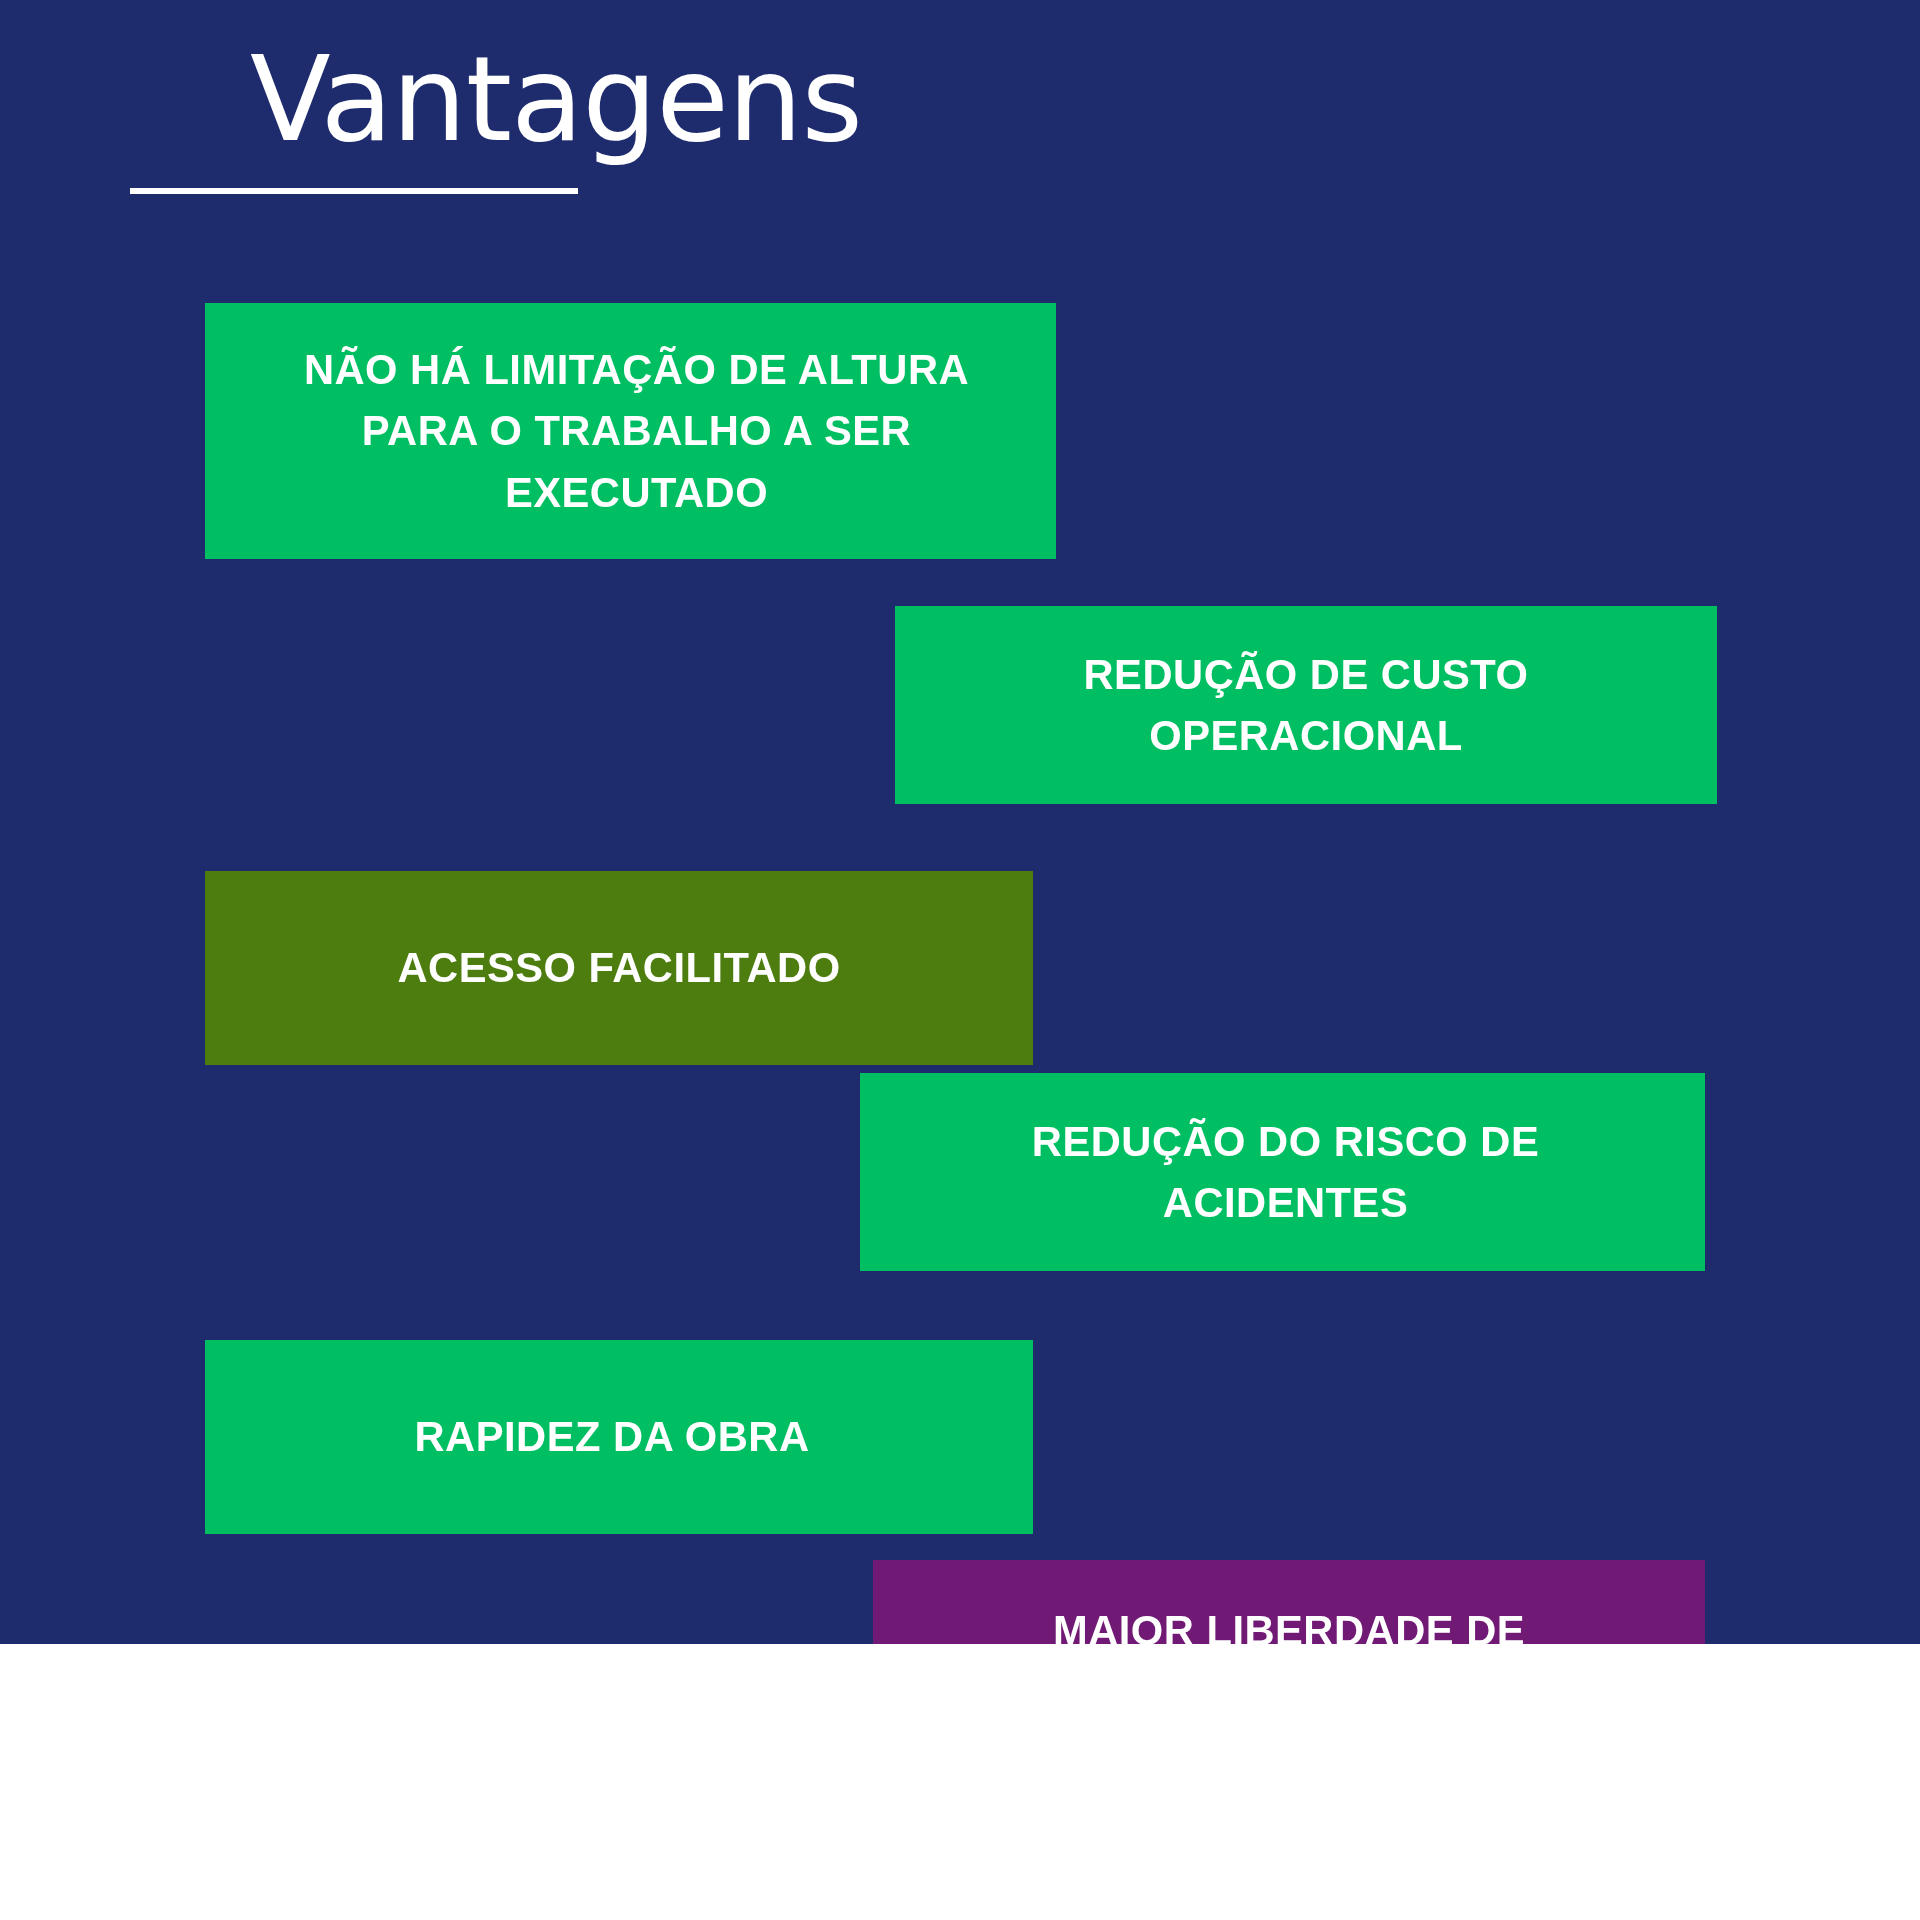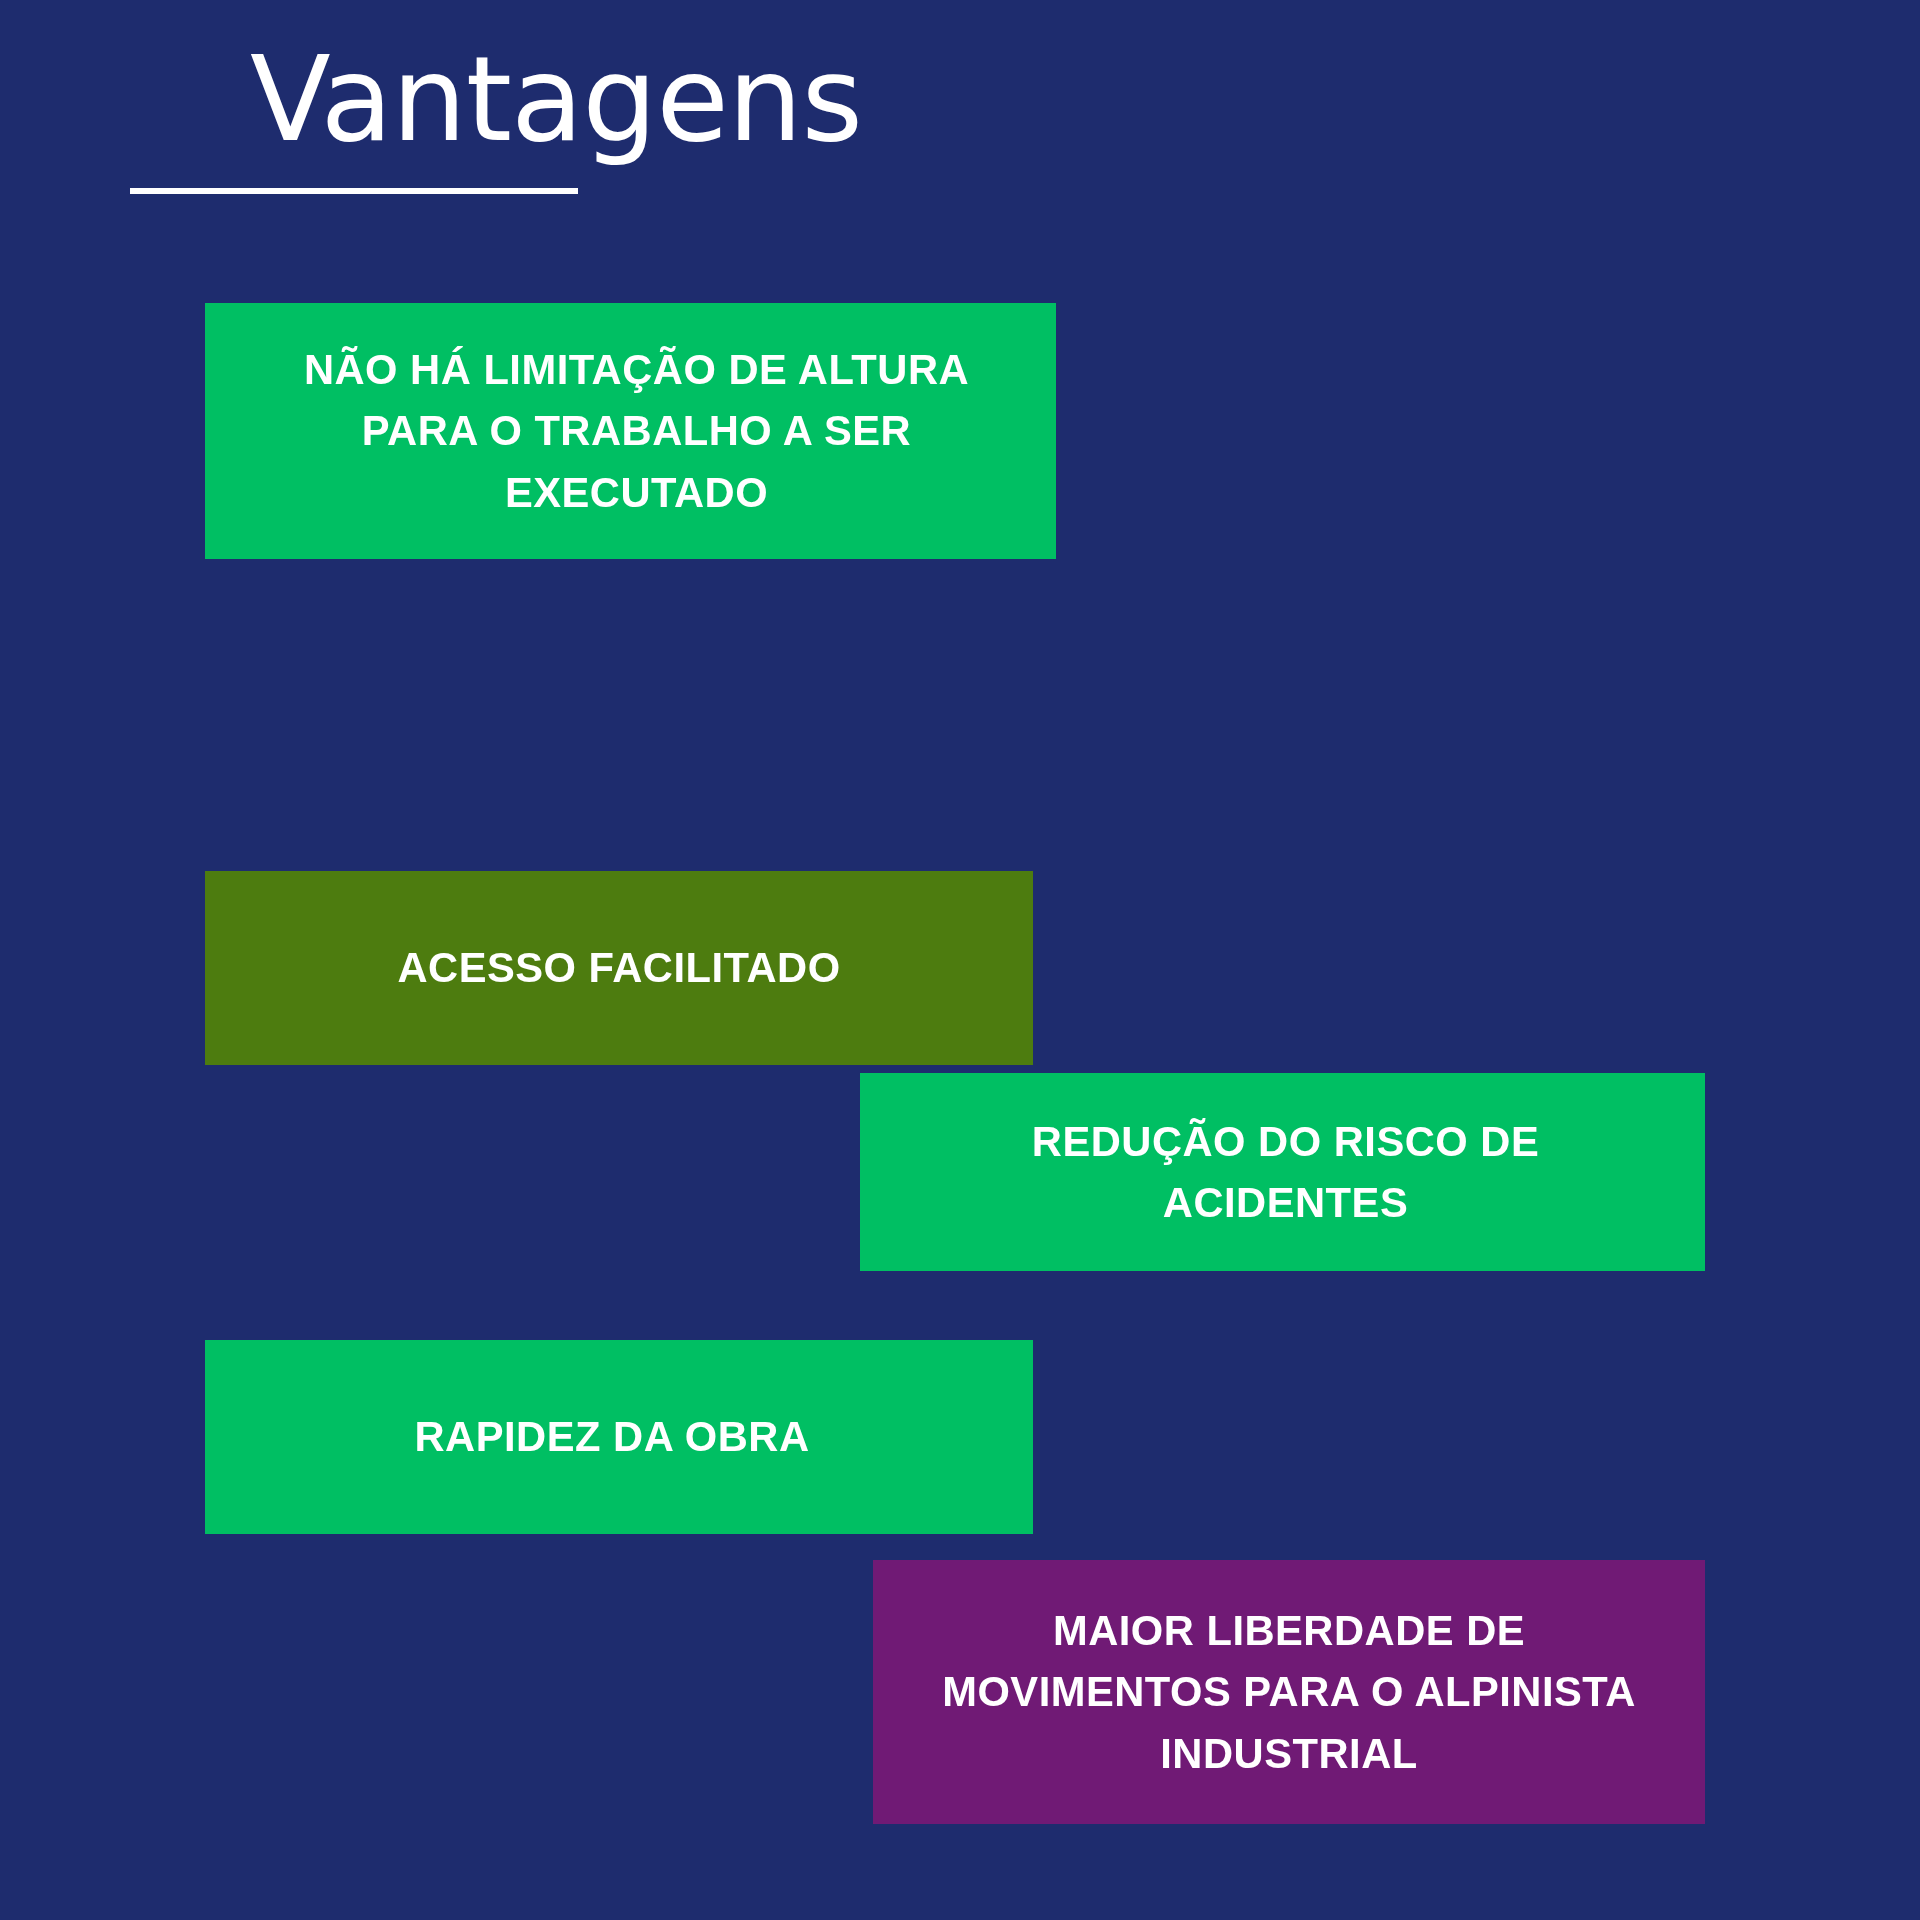--- a/index.html
+++ b/index.html
@@ -10,21 +10,21 @@
   body {
     width: 1920px;
     height: 1920px;
     overflow: hidden;
     font-family: "Liberation Sans", sans-serif;
   }
 
   #poster {
     position: relative;
     width: 1920px;
-    height: 1920px;
+    height: 1644px;
     background: #1e2c6e;
     overflow: hidden;
   }
 
   
   #title-block {
     position: absolute;
     left: 0;
     top: 0;
     width: 1920px;
@@ -93,20 +93,23 @@
 
   <div id="title-block">
     <h1 id="page-title" style="color: rgb(255, 255, 255);">Vantagens</h1>
     <div id="title-underline" style="background: rgb(255, 255, 255);"></div>
   </div>
 
   <div class="card" id="card-1" style="background: rgb(0, 191, 99); padding-left: 42px;">
     <span class="card-text" style="color: rgb(255, 255, 255);">NÃO HÁ LIMITAÇÃO DE ALTURA PARA O TRABALHO A SER EXECUTADO</span>
   </div>
 
+  <div class="card" id="card-2" style="background: rgb(0, 191, 99);">
+    <span class="card-text" style="color: rgb(255, 255, 255);">REDUÇÃO DE CUSTO OPERACIONAL</span>
+  </div>
 
   <div class="card" id="card-3" style="background: #4d7c0f; margin-top: 21px;">
     <span class="card-text" style="color: rgb(255, 255, 255);">ACESSO FACILITADO</span>
   </div>
 
   <div class="card" id="card-4" style="background: rgb(0, 191, 99); padding-left: 36px;">
     <span class="card-text" style="color: rgb(255, 255, 255);">REDUÇÃO DO RISCO DE ACIDENTES</span>
   </div>
 
   <div class="card" id="card-5" style="background: rgb(0, 191, 99); padding-left: 16px;">

